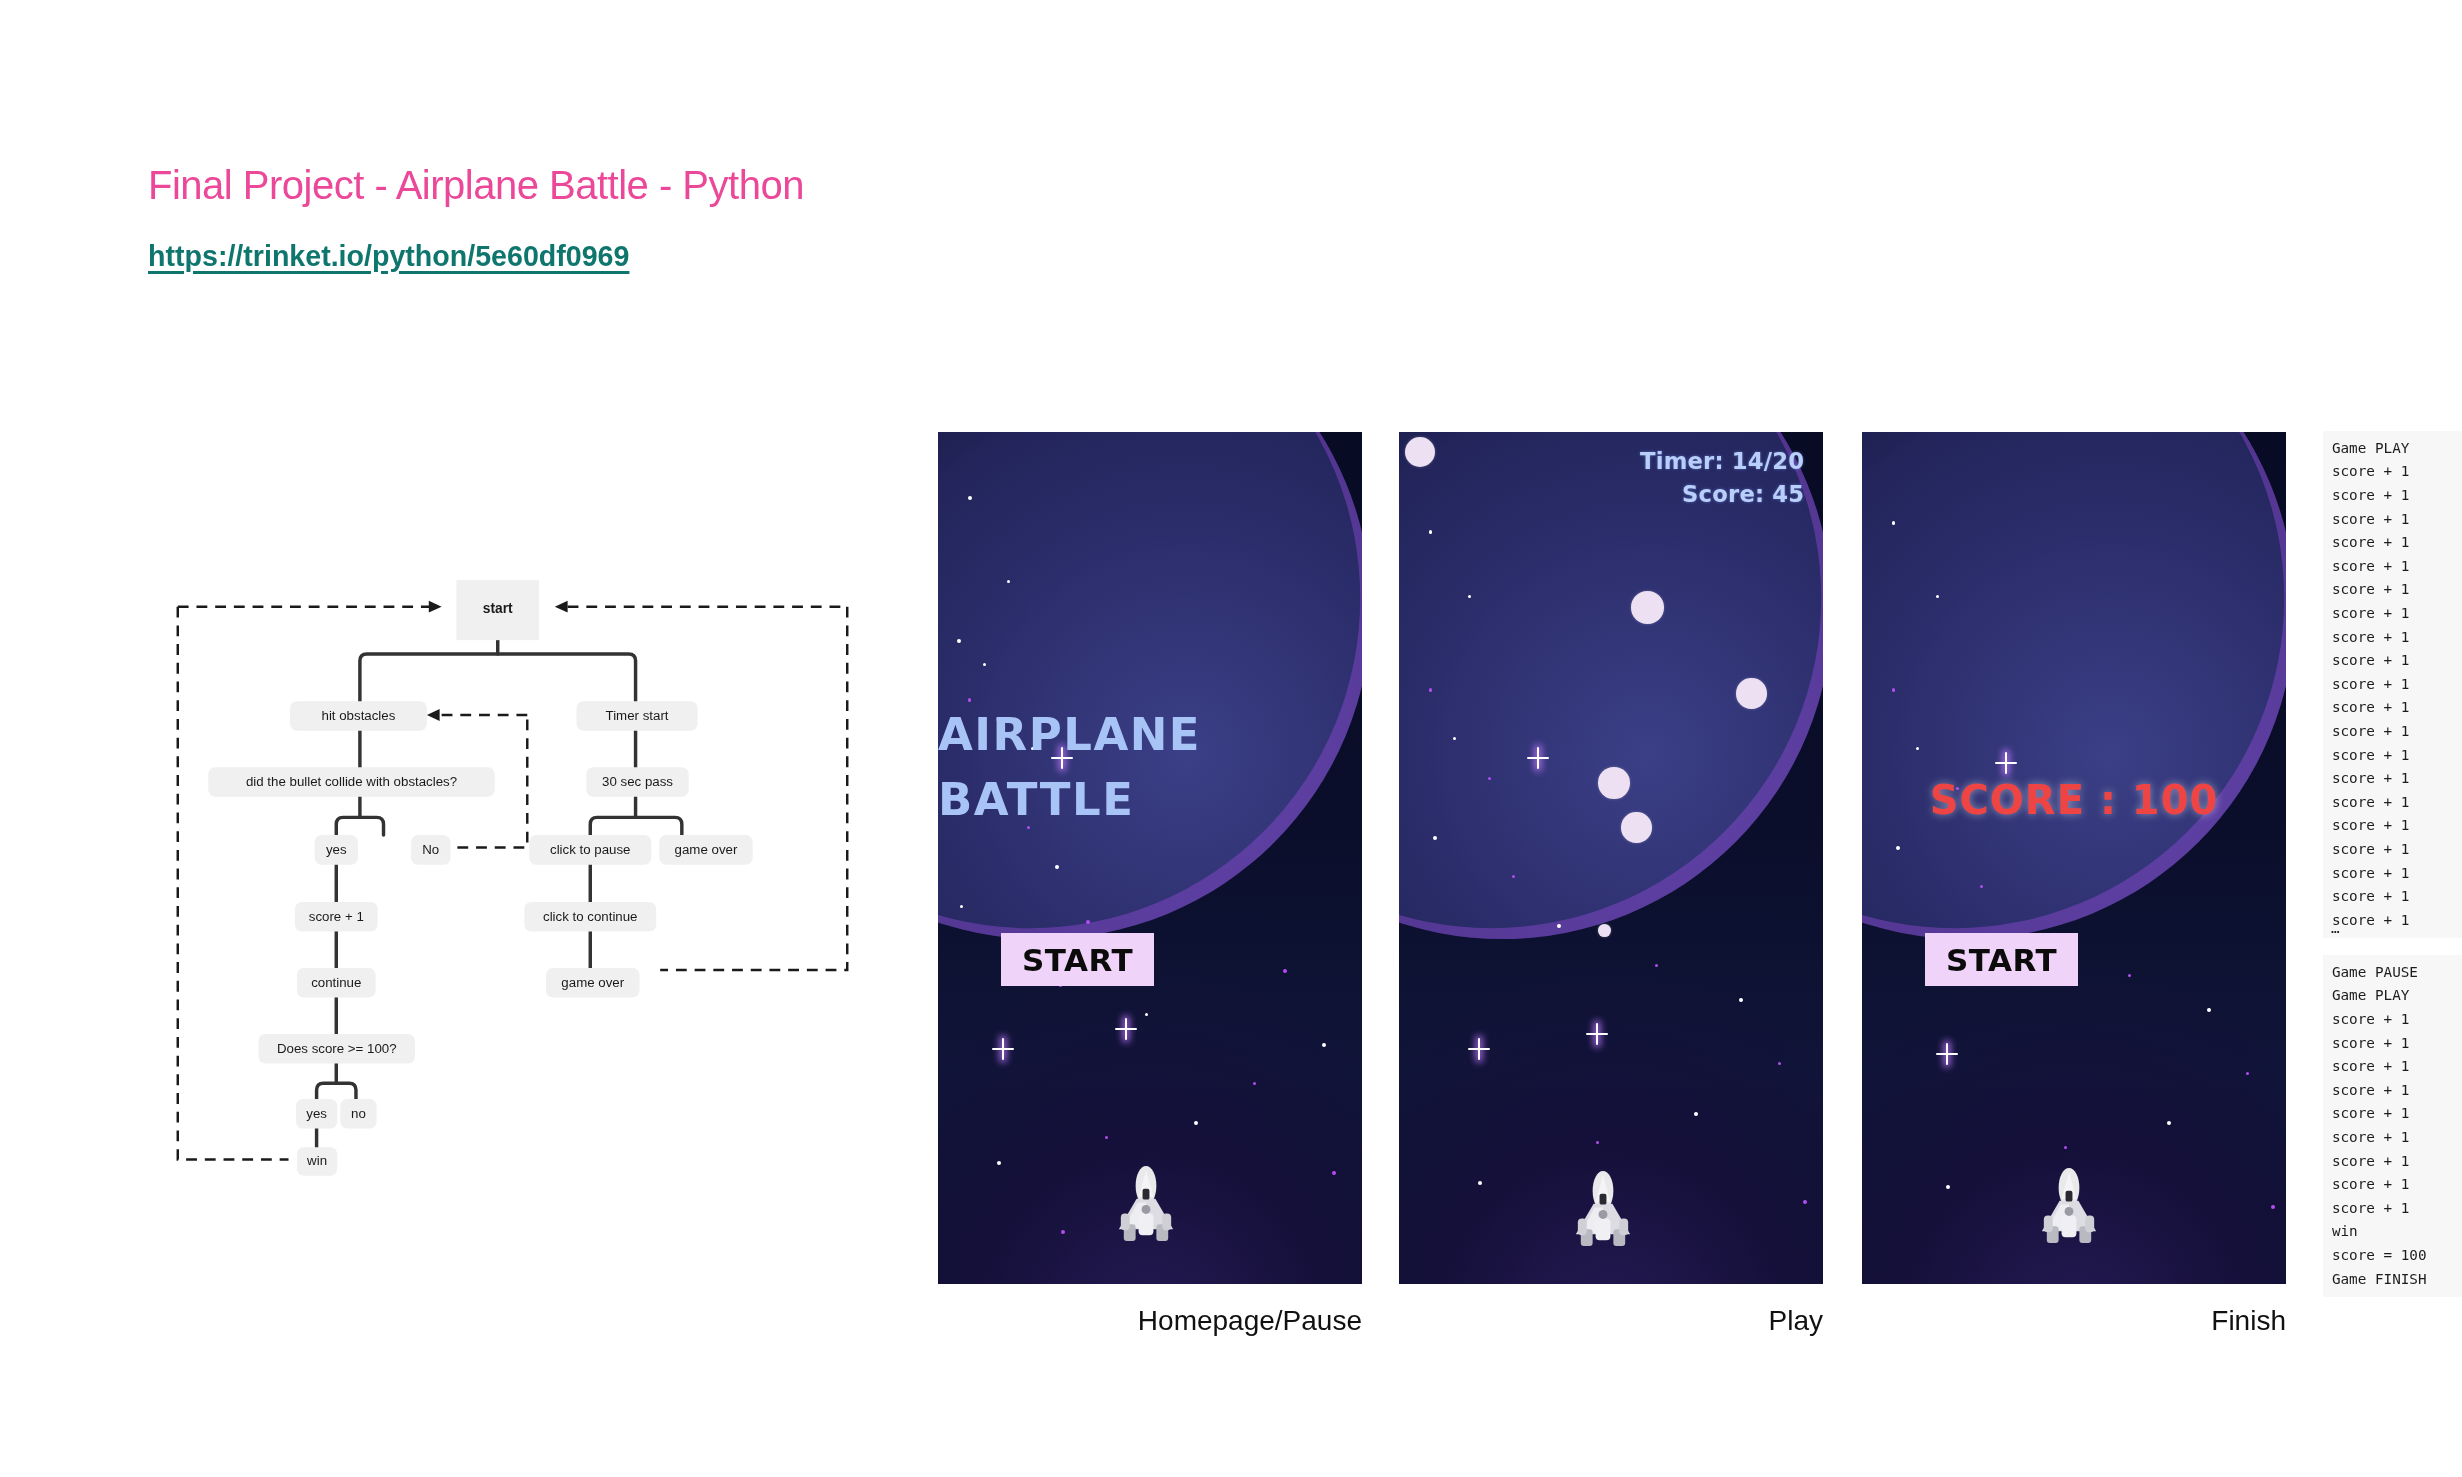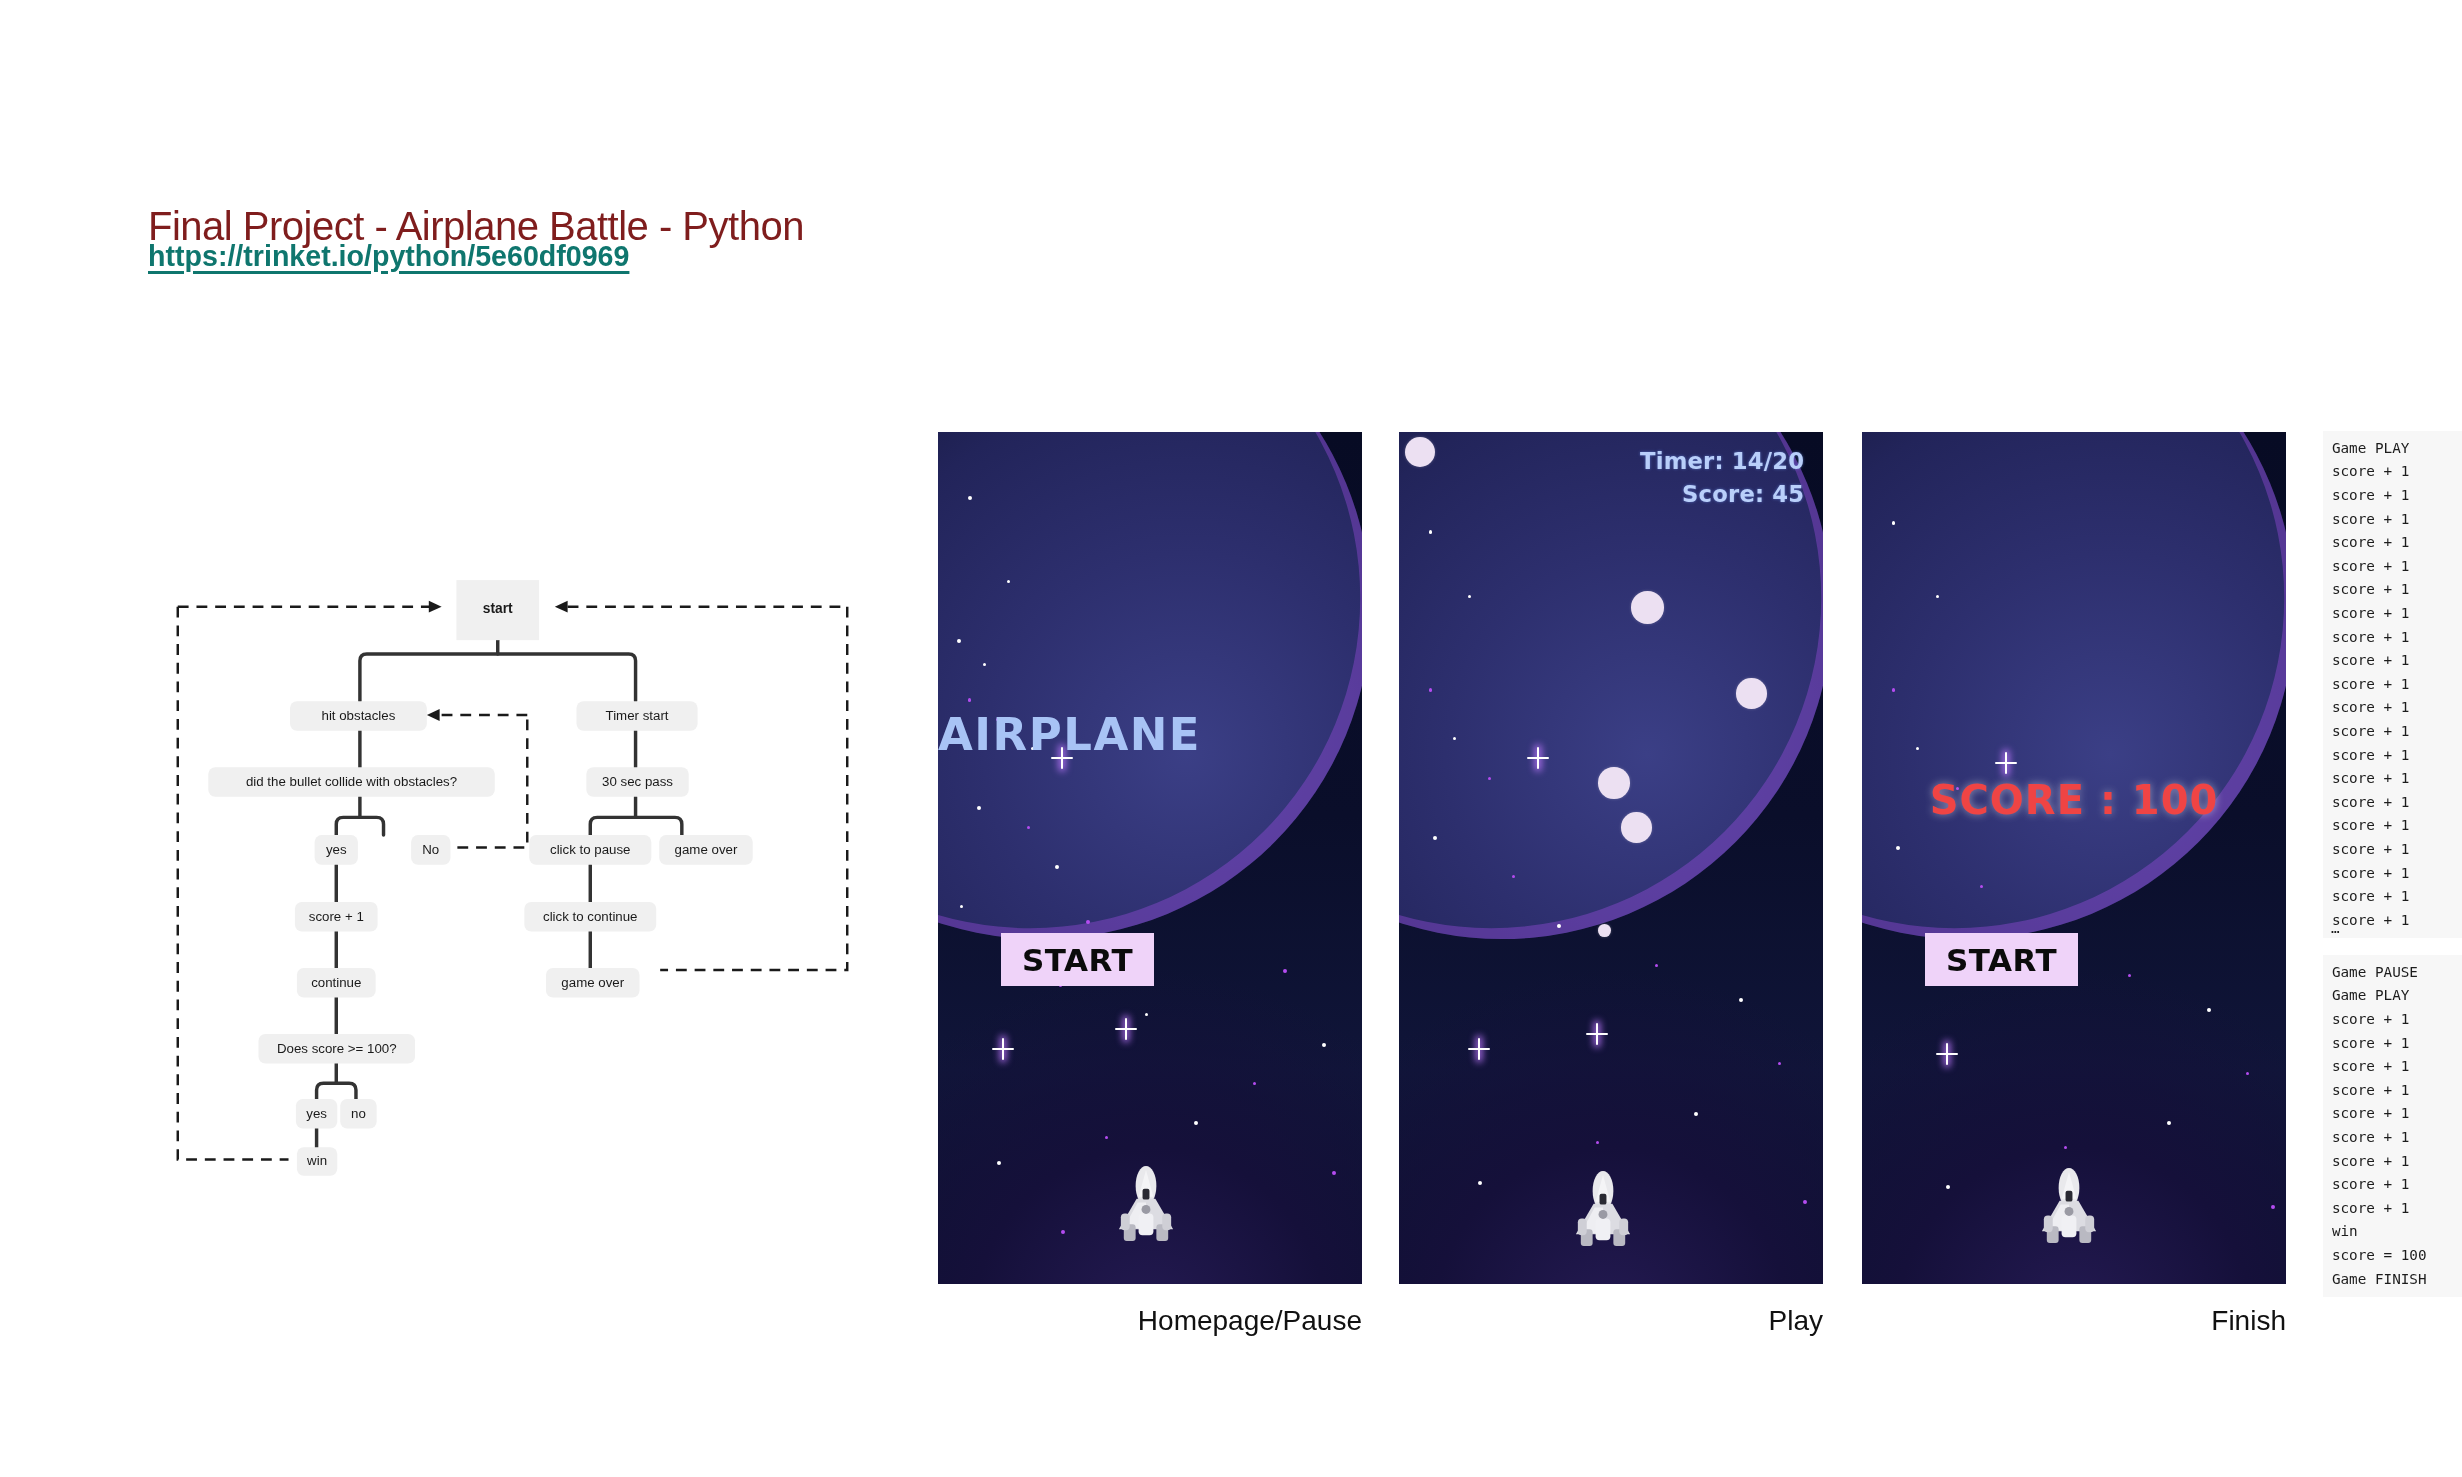--- a/index.html
+++ b/index.html
@@ -7,22 +7,22 @@
     width: 2627px; height: 1477px;
     background: #ffffff;
     font-family: "Liberation Sans", sans-serif;
     overflow: hidden;
   }
   .slide { position: relative; width: 2627px; height: 1477px; background:#fff; }
 
   
   #header-title {
     position: absolute; left: 148px; top: 163px;
-    font-size: 40px; font-weight: 400; color: #7f1d1d;
-    letter-spacing: -0.5px; white-space: nowrap; margin-top: 41px;
+    font-size: 40px; font-weight: 400; color: #ec4899;
+    letter-spacing: -0.5px; white-space: nowrap;
   }
   #header-link {
     position: absolute; left: 148px; top: 240px;
     font-size: 28.6px; font-weight: 700; color: #0f766e;
     text-decoration: underline; text-underline-offset: 4.9px;
     text-decoration-thickness: 2.5px; white-space: nowrap;
   }
   #header-desc {
     position: absolute; left: 1103px; top: 164px; width: 1261px;
     font-size: 27px; line-height: 1.45; color: #707070; font-weight: 400;
@@ -280,20 +280,21 @@
       <span class="stp" style="left:167px;top:704px;width:3.4px;height:3.4px;"></span>
       <span class="st" style="left:59px;top:729px;width:4.4px;height:4.4px;"></span>
       <span class="stp" style="left:394px;top:739px;width:3.9px;height:3.9px;"></span>
       <span class="st" style="left:207px;top:768px;width:3.4px;height:3.4px;"></span>
       <span class="stp" style="left:123px;top:798px;width:3.9px;height:3.9px;"></span>
       <span class="sparkle" style="left:123px;top:315px;"></span>
       <span class="sparkle" style="left:64px;top:606px;"></span>
       <span class="sparkle" style="left:187px;top:586px;"></span>
     </div>
     <div class="game-title" style="top:276px;">AIRPLANE</div>
+    <div class="game-title" style="top:341px;">BATTLE</div>
     <div class="start-btn" style="top:501px;">START</div>
     <svg class="ship" style="left:171px;top:734px;" viewBox="0 0 150 170">
       <ellipse cx="75" cy="40" rx="21" ry="40" fill="#e9e9ec"></ellipse>
       <path d="M75 8 L60 62 L90 62 Z" fill="#f4f4f6"></path>
       <path d="M20 128 L56 66 L94 66 L130 128 Z" fill="#dcdce2"></path>
       <path d="M30 126 L58 74 L75 74 L75 126 Z" fill="#eeeef2"></path>
       <rect x="30" y="118" width="24" height="34" rx="6" fill="#b9b9c2"></rect>
       <rect x="96" y="118" width="24" height="34" rx="6" fill="#b9b9c2"></rect>
       <rect x="24" y="96" width="18" height="34" rx="8" fill="#cfcfd6"></rect>
       <rect x="108" y="96" width="18" height="34" rx="8" fill="#cfcfd6"></rect>

